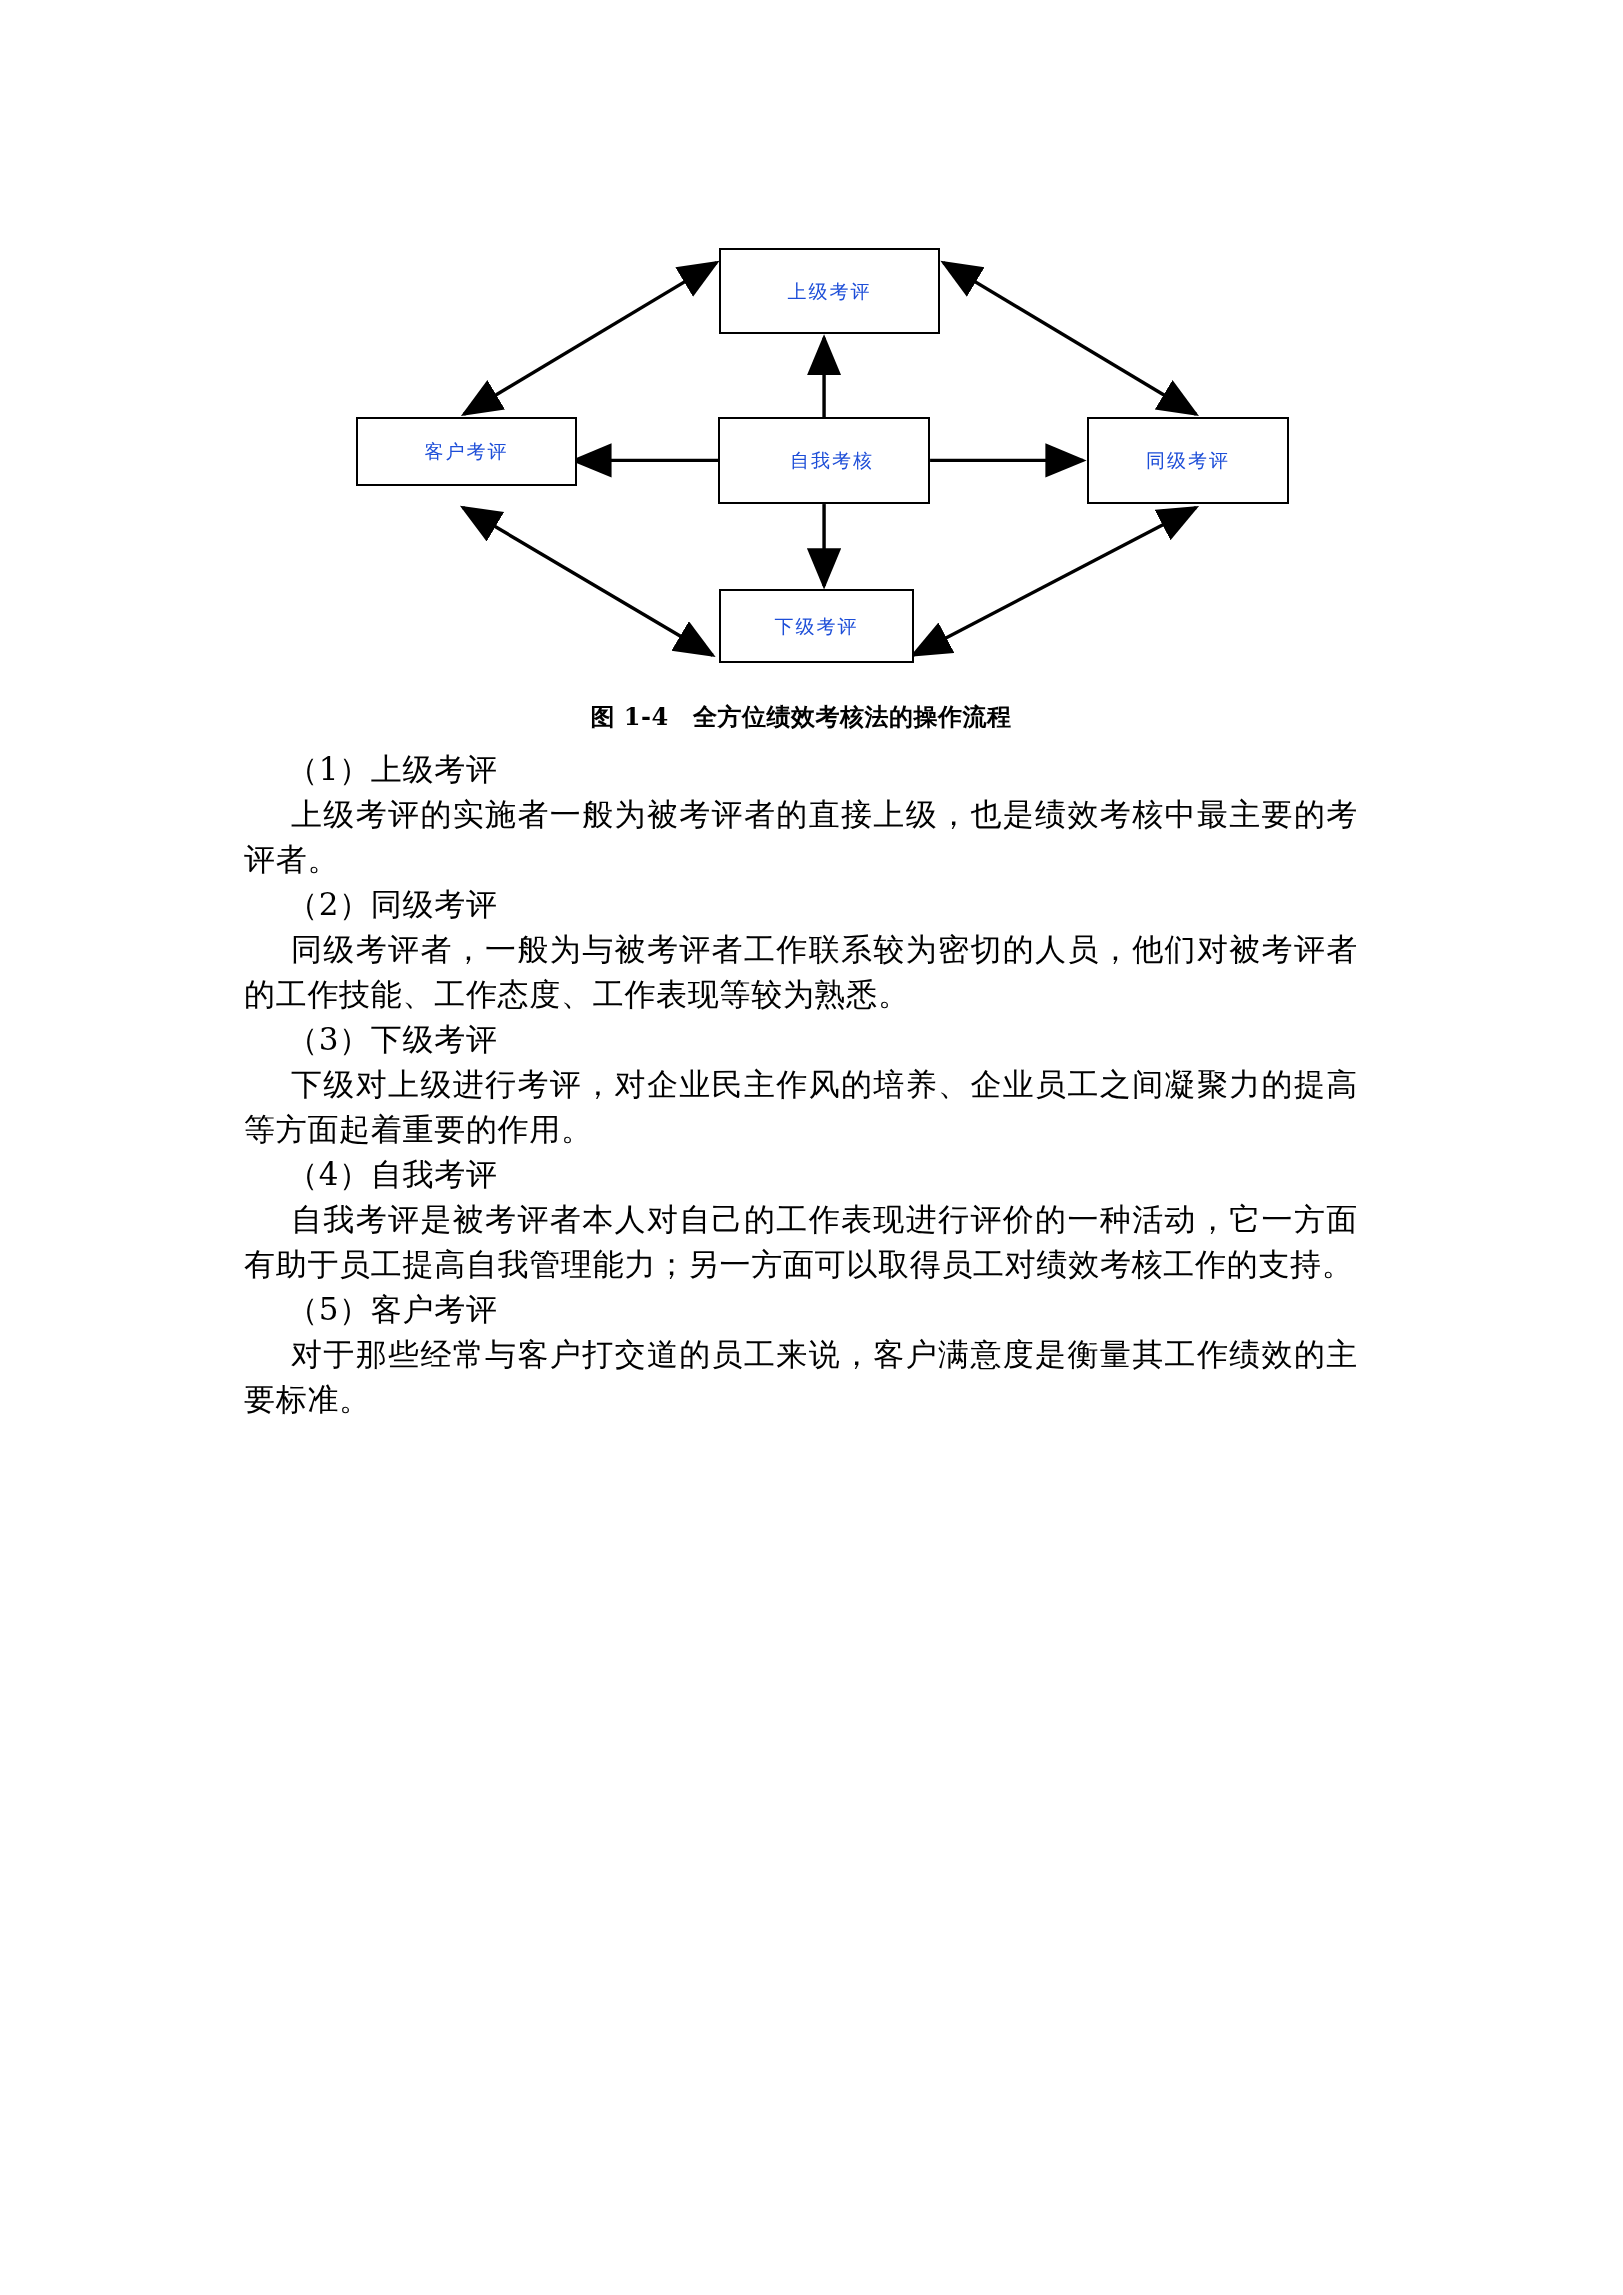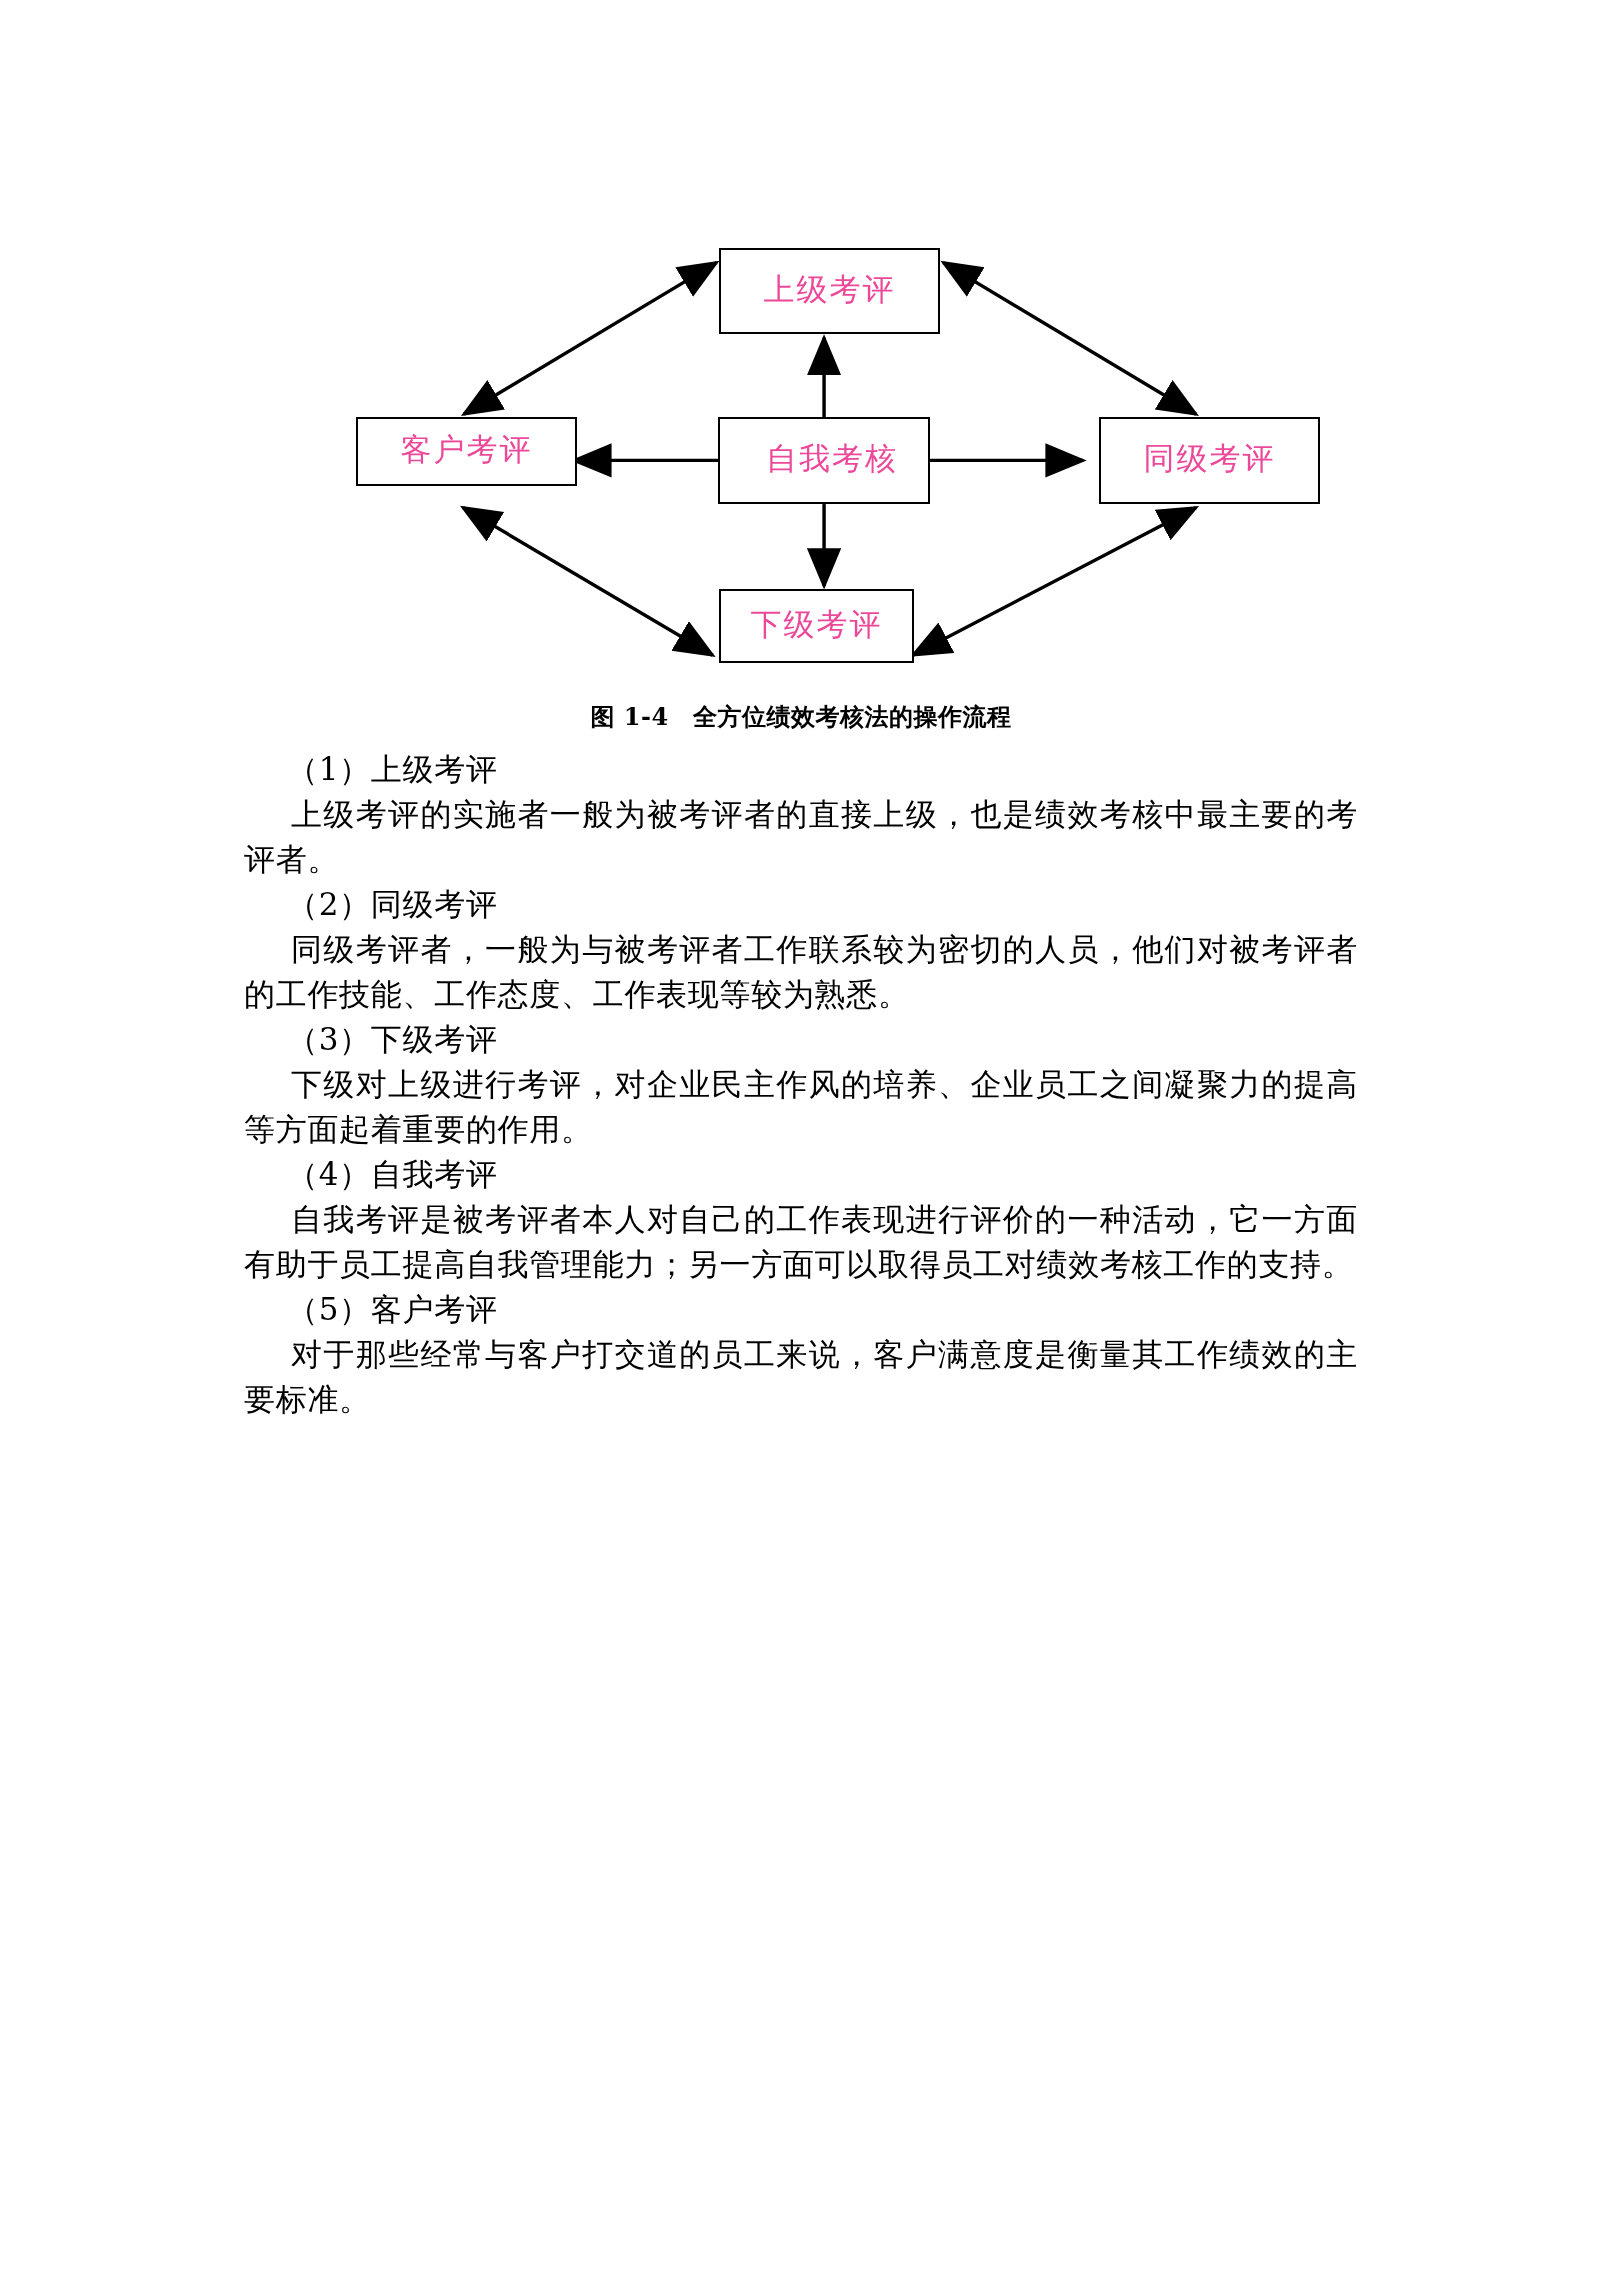--- a/index.html
+++ b/index.html
@@ -44,33 +44,33 @@
   .node-box {
     position: absolute;
     border: 2.5px solid #000000;
     background: #ffffff;
     box-sizing: border-box;
     display: flex;
     align-items: center;
     justify-content: center;
   }
   .node-label {
-    font-family: Liberation Mono, monospace;
-    font-size: 31px;
+    font-family: Liberation Serif, serif;
+    font-size: 19px;
     line-height: 1;
     letter-spacing: 2px;
-    color: #ec4899;
+    color: #1d4ed8;
     white-space: nowrap;
   }
 
   
   #node-superior { left: 475px;  top: 42px;   width: 221px; height: 86px; }
   #node-customer { left: 112px;  top: 211px;  width: 221px; height: 69px; }
   #node-self     { left: 474px;  top: 211px;  width: 212px; height: 87px; padding-left: 16px; }
-  #node-peer     { left: 843px; top: 211px;  width: 221px; height: 87px; margin-left: 12px; }
+  #node-peer     { left: 843px; top: 211px;  width: 202px; height: 87px; }
   #node-sub      { left: 475px;  top: 383px;  width: 195px; height: 74px; text-align: right; }
 
   
   #figure-caption {
     position: absolute;
     left: 244px;
     top: 703px;
     width: 1114px;
     text-align: center;
     font-family: "DejaVu Serif", "Liberation Serif", serif;

